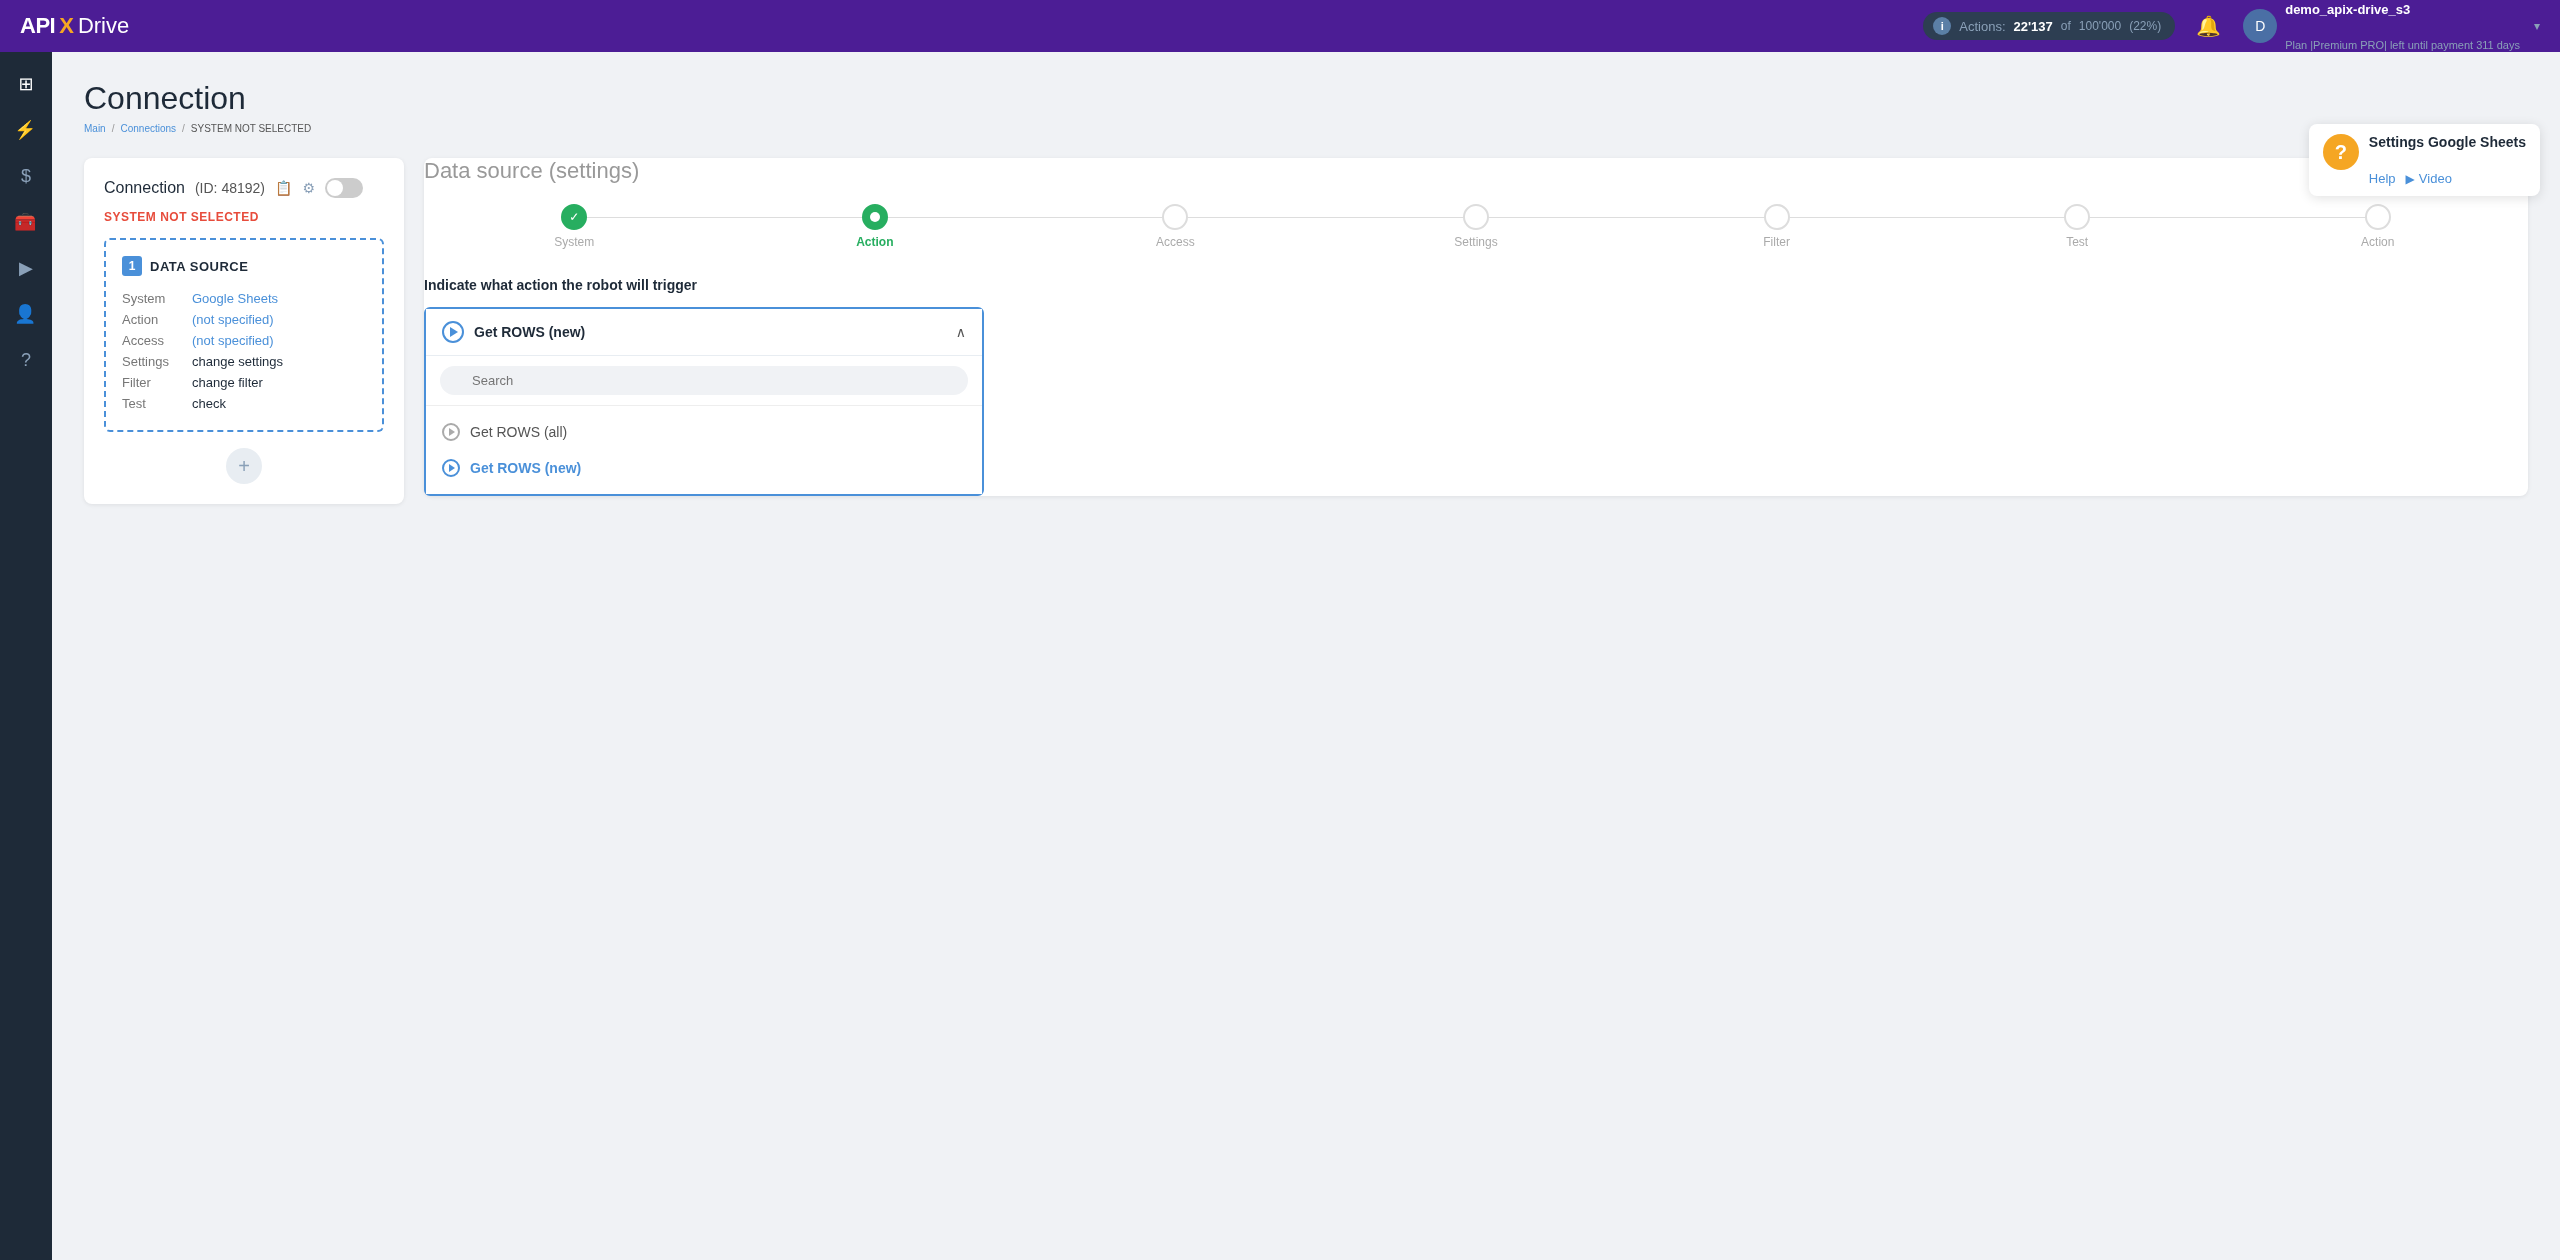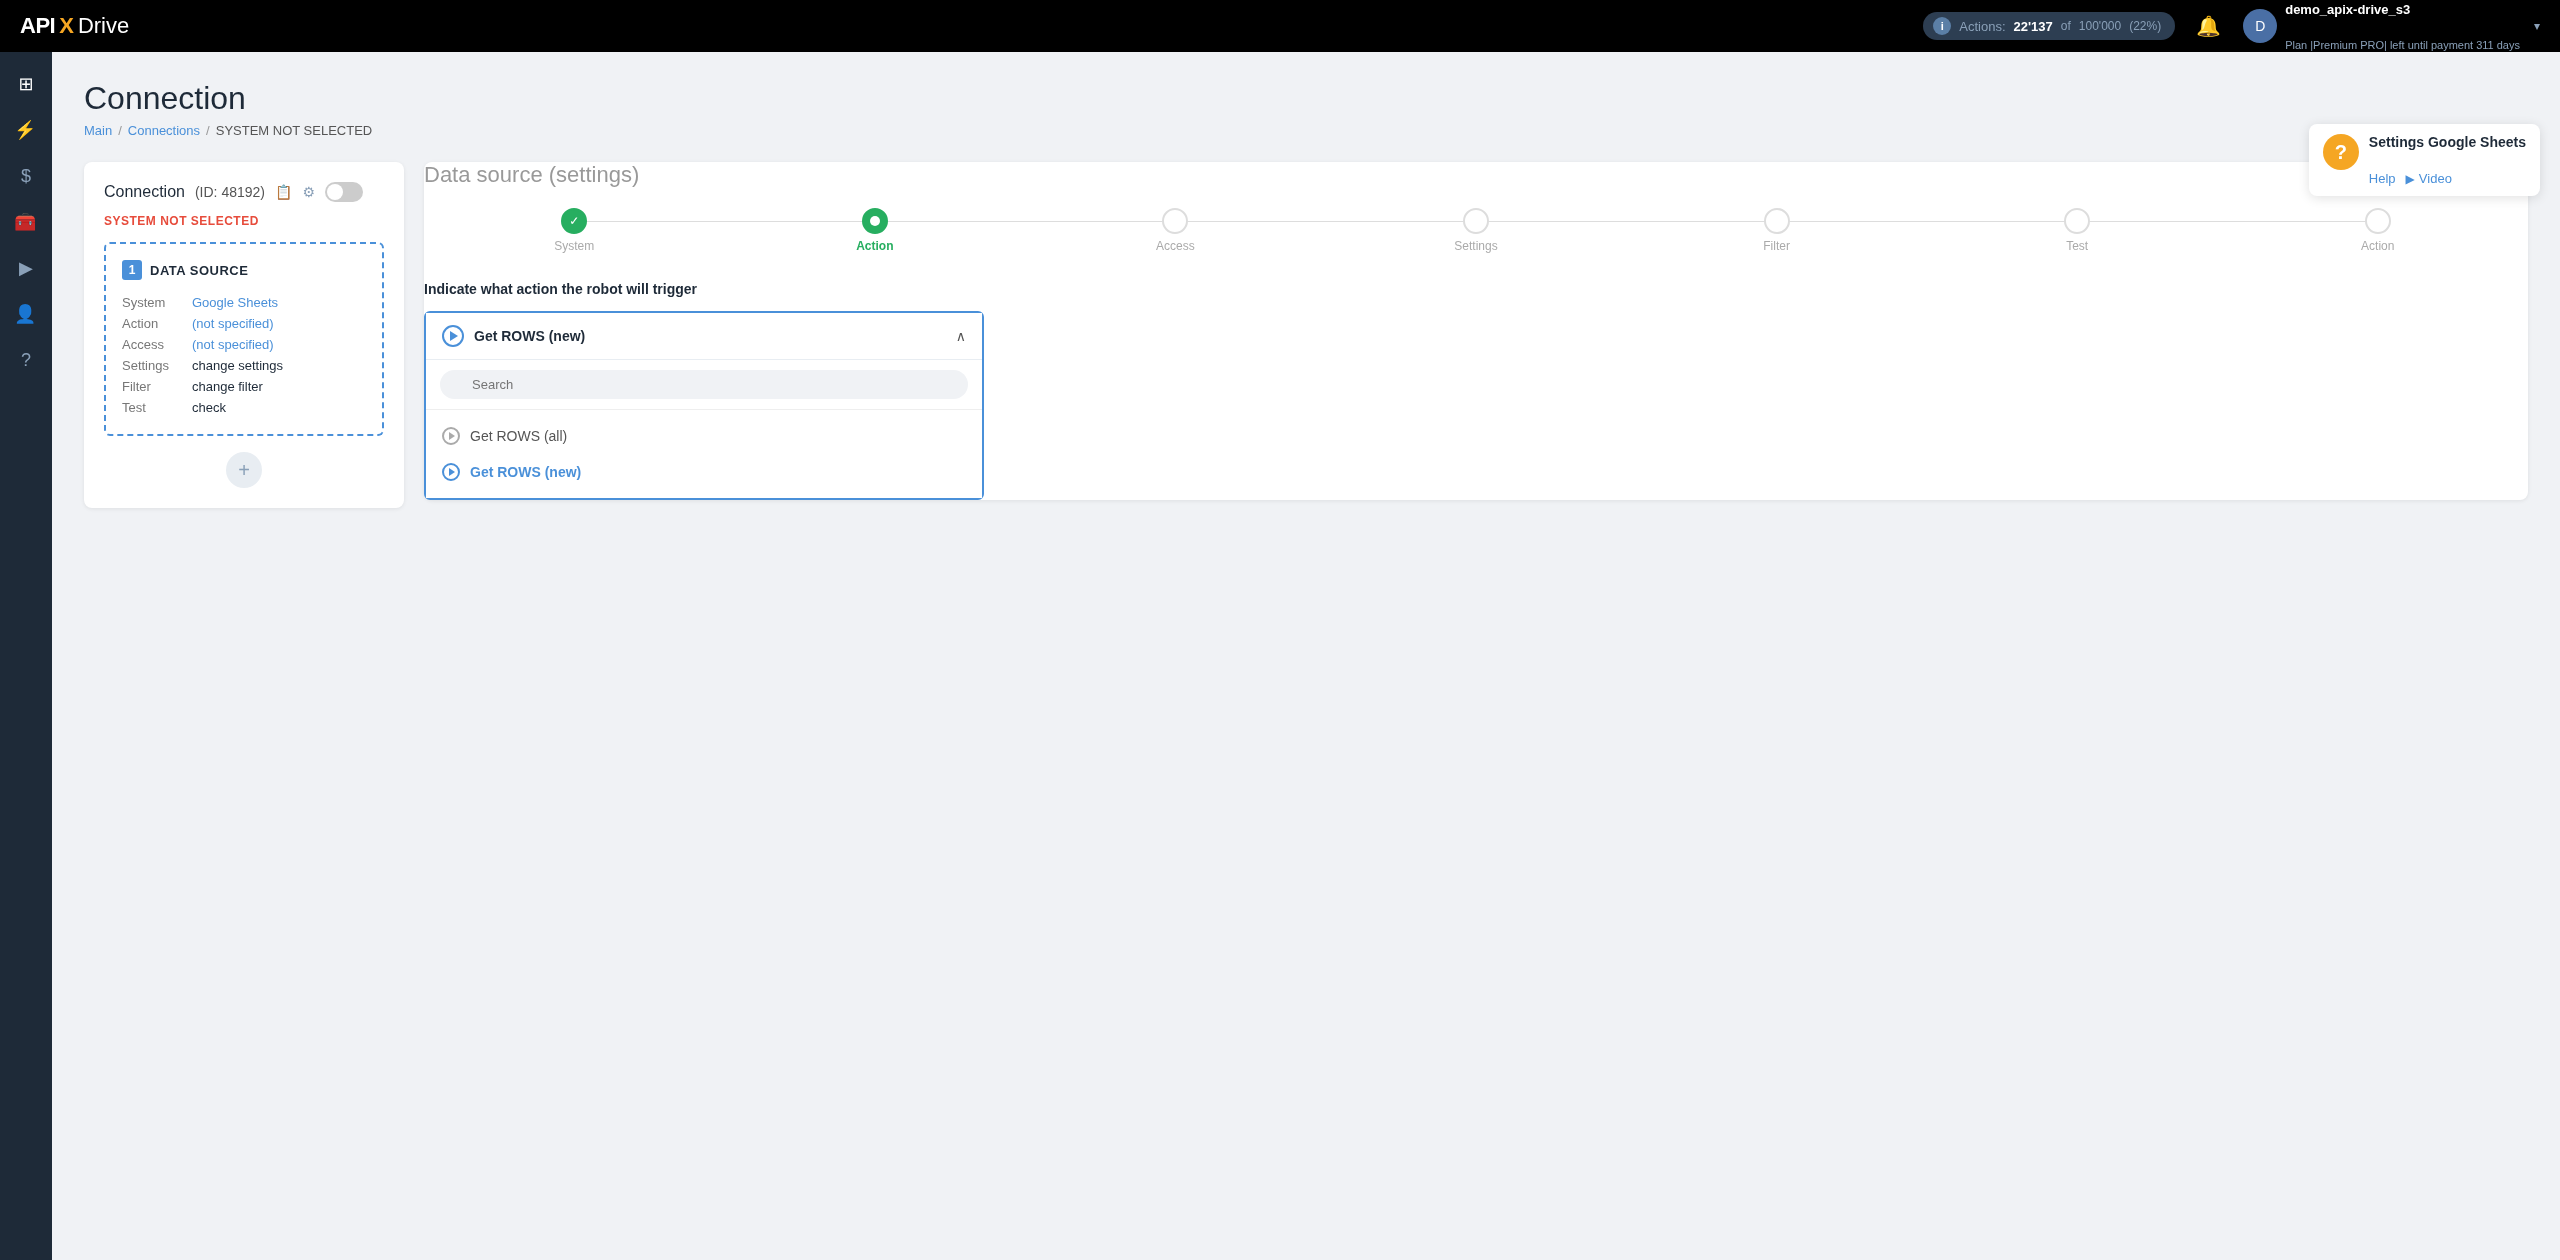--- a/index.html
+++ b/index.html
@@ -1,20 +1,20 @@
 <!DOCTYPE html>
 <html><head>
   <meta charset="utf-8">
   <style>
     * { box-sizing: border-box; margin: 0; padding: 0; }
     body { font-family: -apple-system, BlinkMacSystemFont, 'Segoe UI', sans-serif; background: #f0f2f5; display: flex; flex-direction: column; height: 100vh; overflow: hidden; }
 
     
     .navbar {
-      background: #000000;
+      background: #4c1d95;
       display: flex;
       align-items: center;
       padding: 0 20px;
       height: 52px;
       flex-shrink: 0;
       gap: 16px;
     }
     .navbar-logo {
       display: flex;
       align-items: center;
@@ -106,21 +106,21 @@
     .page-title {
       font-size: 32px;
       font-weight: 300;
       color: #1e2a38;
       margin-bottom: 6px;
     }
     .breadcrumb {
       display: flex;
       align-items: center;
       gap: 6px;
-      font-size: 13px;
+      font-size: 10px;
     }
     .breadcrumb-link { color: #4a90d9; cursor: pointer; text-decoration: none; }
     .breadcrumb-sep { color: #999; }
     .breadcrumb-current { color: #555; font-weight: 500; }
 
     
     .help-badge {
       position: absolute;
       top: 72px;
       right: 20px;

